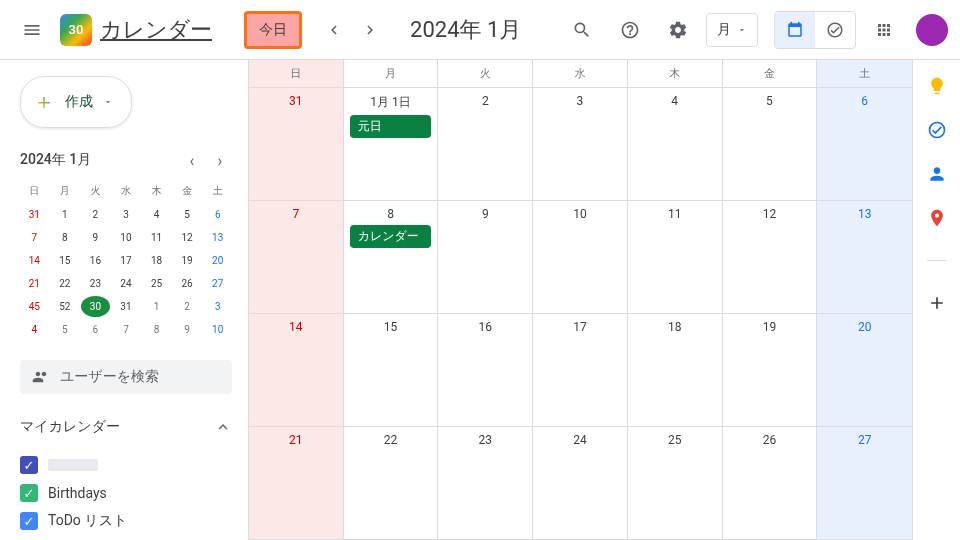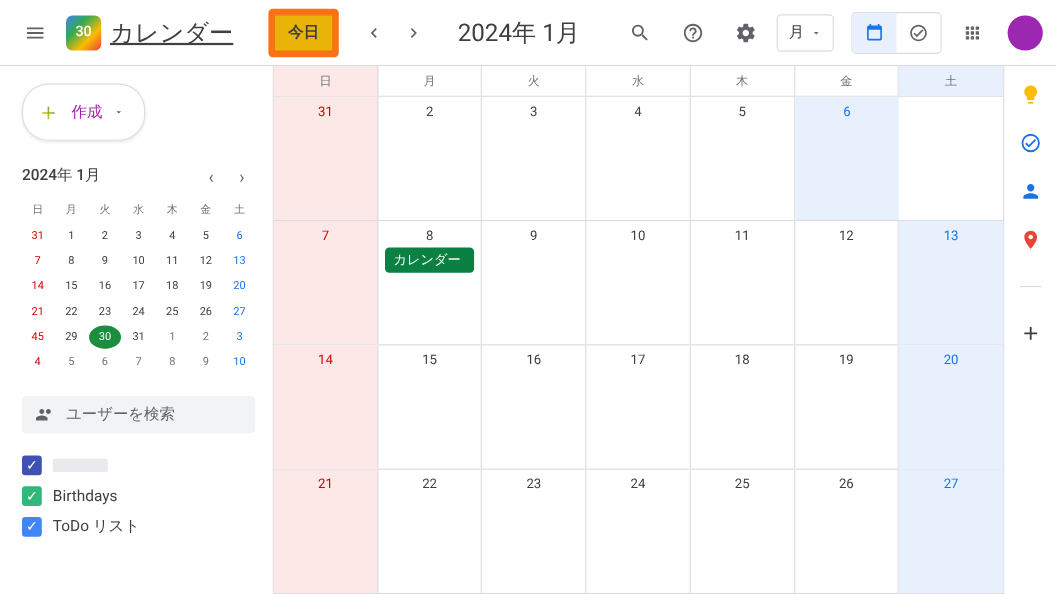--- a/index.html
+++ b/index.html
@@ -2,37 +2,37 @@
 <html><head>
 <meta charset="utf-8">
 <style>
 * { box-sizing: border-box; margin: 0; padding: 0; font-family: 'Roboto', 'Hiragino Sans', sans-serif; }
 body { background: #fff; width: 960px; height: 540px; overflow: hidden; display: flex; flex-direction: column; }
 .header { height: 60px; display: flex; align-items: center; padding: 0 12px; border-bottom: 1px solid #dadce0; gap: 8px; }
 .menu-btn { width: 40px; height: 40px; display: flex; align-items: center; justify-content: center; border-radius: 50%; cursor: pointer; }
 .logo-wrap { display: flex; align-items: center; gap: 8px; margin-right: 24px; }
 .logo-icon { width: 32px; height: 32px; background: linear-gradient(135deg,#4285f4,#34a853,#fbbc04,#ea4335); border-radius: 6px; display: flex; align-items: center; justify-content: center; color: #fff; font-weight: 500; font-size: 13px; }
 .logo-text { font-size: 22px; color: #404040; text-decoration: underline; }
-.today-btn { border: 6px solid #f97316; padding: 7px 12px; border-radius: 4px; font-size: 14px; color: #3c4043; cursor: pointer; background: #eab308; font-weight: bold; }
+.today-btn { border: 3px solid #f97316; padding: 7px 12px; border-radius: 4px; font-size: 14px; color: #3c4043; cursor: pointer; background: #fca5a5; }
 .nav-arrows { display: flex; gap: 4px; margin: 0 8px; }
 .nav-arrow { width: 32px; height: 32px; display: flex; align-items: center; justify-content: center; cursor: pointer; color: #5f6368; border-radius: 50%; }
 .date-title { font-size: 22px; color: #3c4043; margin-left: 8px; }
 .spacer { flex: 1; }
 .icon-btn { width: 40px; height: 40px; display: flex; align-items: center; justify-content: center; cursor: pointer; color: #5f6368; border-radius: 50%; }
 .view-select { border: 1px solid #dadce0; padding: 7px 10px; border-radius: 4px; font-size: 14px; color: #3c4043; cursor: pointer; display: flex; align-items: center; gap: 6px; background: #fff; }
 .toggle-group { display: flex; border: 1px solid #dadce0; border-radius: 4px; overflow: hidden; margin-left: 8px; }
 .toggle-btn { width: 40px; height: 36px; display: flex; align-items: center; justify-content: center; cursor: pointer; }
 .toggle-btn.active { background: #e8f0fe; color: #1a73e8; }
 .apps-btn { width: 40px; height: 40px; display: flex; align-items: center; justify-content: center; cursor: pointer; }
 .avatar { width: 32px; height: 32px; border-radius: 50%; background: #9c27b0; cursor: pointer; margin-left: 4px; }
 .body { display: flex; flex: 1; overflow: hidden; }
 .sidebar { width: 248px; padding: 16px 16px 0 20px; display: flex; flex-direction: column; gap: 12px; }
 .create-btn { display: inline-flex; align-items: center; gap: 10px; border: 1px solid #dadce0; border-radius: 24px; padding: 10px 18px 10px 12px; box-shadow: 0 1px 3px rgba(60,64,67,.15); cursor: pointer; width: fit-content; }
 .create-plus { font-size: 22px; font-weight: 300; background: linear-gradient(45deg,#ea4335,#fbbc04,#34a853,#4285f4); -webkit-background-clip: text; color: transparent; }
-.create-label { font-size: 14px; color: #a21caf; }
+.create-label { font-size: 14px; color: #14532d; }
 .mini-cal { margin-top: 8px; }
 .mini-header { display: flex; align-items: center; justify-content: space-between; margin-bottom: 8px; }
 .mini-title { font-size: 14px; color: #3c4043; font-weight: 500; }
 .mini-nav { display: flex; gap: 4px; }
 .mini-nav-btn { width: 24px; height: 24px; display: flex; align-items: center; justify-content: center; cursor: pointer; color: #5f6368; font-size: 16px; }
 .mini-grid { display: grid; grid-template-columns: repeat(7,1fr); gap: 2px; font-size: 10px; text-align: center; }
 .mini-dow { color: #70757a; padding: 4px 0; }
 .mini-day { padding: 5px 0; color: #3c4043; cursor: pointer; border-radius: 50%; }
 .mini-day.other { color: #70757a; }
 .mini-day.sun { color: #d50000; }
@@ -180,41 +180,47 @@
           <div class="mini-day ">19</div>
           <div class="mini-day sat">20</div>
           <div class="mini-day sun">21</div>
           <div class="mini-day ">22</div>
           <div class="mini-day ">23</div>
           <div class="mini-day ">24</div>
           <div class="mini-day ">25</div>
           <div class="mini-day ">26</div>
           <div class="mini-day sat">27</div>
           <div class="mini-day sun">45</div>
-          <div class="mini-day ">29</div>
+          <div class="mini-day ">52</div>
           <div class="mini-day today">30</div>
           <div class="mini-day ">31</div>
           <div class="mini-day other">1</div>
           <div class="mini-day other">2</div>
           <div class="mini-day other sat">3</div>
           <div class="mini-day other sun">4</div>
           <div class="mini-day other">5</div>
           <div class="mini-day other">6</div>
           <div class="mini-day other">7</div>
           <div class="mini-day other">8</div>
           <div class="mini-day other">9</div>
           <div class="mini-day other sat">10</div>
         </div>
     </div>
     <div class="search-people">
       <svg width="18" height="18" viewBox="0 0 24 24">
           <path fill="#5f6368" d="M16 11c1.66 0 2.99-1.34 2.99-3S17.66 5 16 5c-1.66 0-3 1.34-3 3s1.34 3 3 3zm-8 0c1.66 0 2.99-1.34 2.99-3S9.66 5 8 5C6.34 5 5 6.34 5 8s1.34 3 3 3zm0 2c-2.33 0-7 1.17-7 3.5V19h14v-2.5c0-2.33-4.67-3.5-7-3.5z"></path>
         </svg>
       <span>ユーザーを検索</span>
     </div>
+    <div class="section-header">
+      <span>マイカレンダー</span>
+      <svg width="18" height="18" viewBox="0 0 24 24">
+          <path fill="#5f6368" d="M12 8l-6 6 1.41 1.41L12 10.83l4.59 4.58L18 14z"></path>
+        </svg>
+    </div>
     <div class="cal-list" id="cal-list">
         <div class="cal-item">
           <div class="checkbox" style="background: rgb(63, 81, 181);">✓</div>
           <span style="background: rgb(232, 234, 237); width: 50px; height: 12px; border-radius: 2px;"></span>
         </div>
         <div class="cal-item">
           <div class="checkbox" style="background: rgb(51, 182, 121);">✓</div>
           <span>Birthdays</span>
         </div>
         <div class="cal-item">
@@ -233,20 +239,24 @@
         <div class="dow-cell">木</div>
         <div class="dow-cell">金</div>
         <div class="dow-cell sat">土</div>
       </div>
     <div class="weeks" id="weeks">
         <div class="week">
           <div class="day-cell sun">
             <div class="day-num other">31</div>
           </div>
           <div class="day-cell">
+            <div class="day-num">1月 1日</div>
+            <div class="event">元日</div>
+          </div>
+          <div class="day-cell">
             <div class="day-num">2</div>
           </div>
           <div class="day-cell">
             <div class="day-num">3</div>
           </div>
           <div class="day-cell">
             <div class="day-num">4</div>
           </div>
           <div class="day-cell">
             <div class="day-num">5</div>

